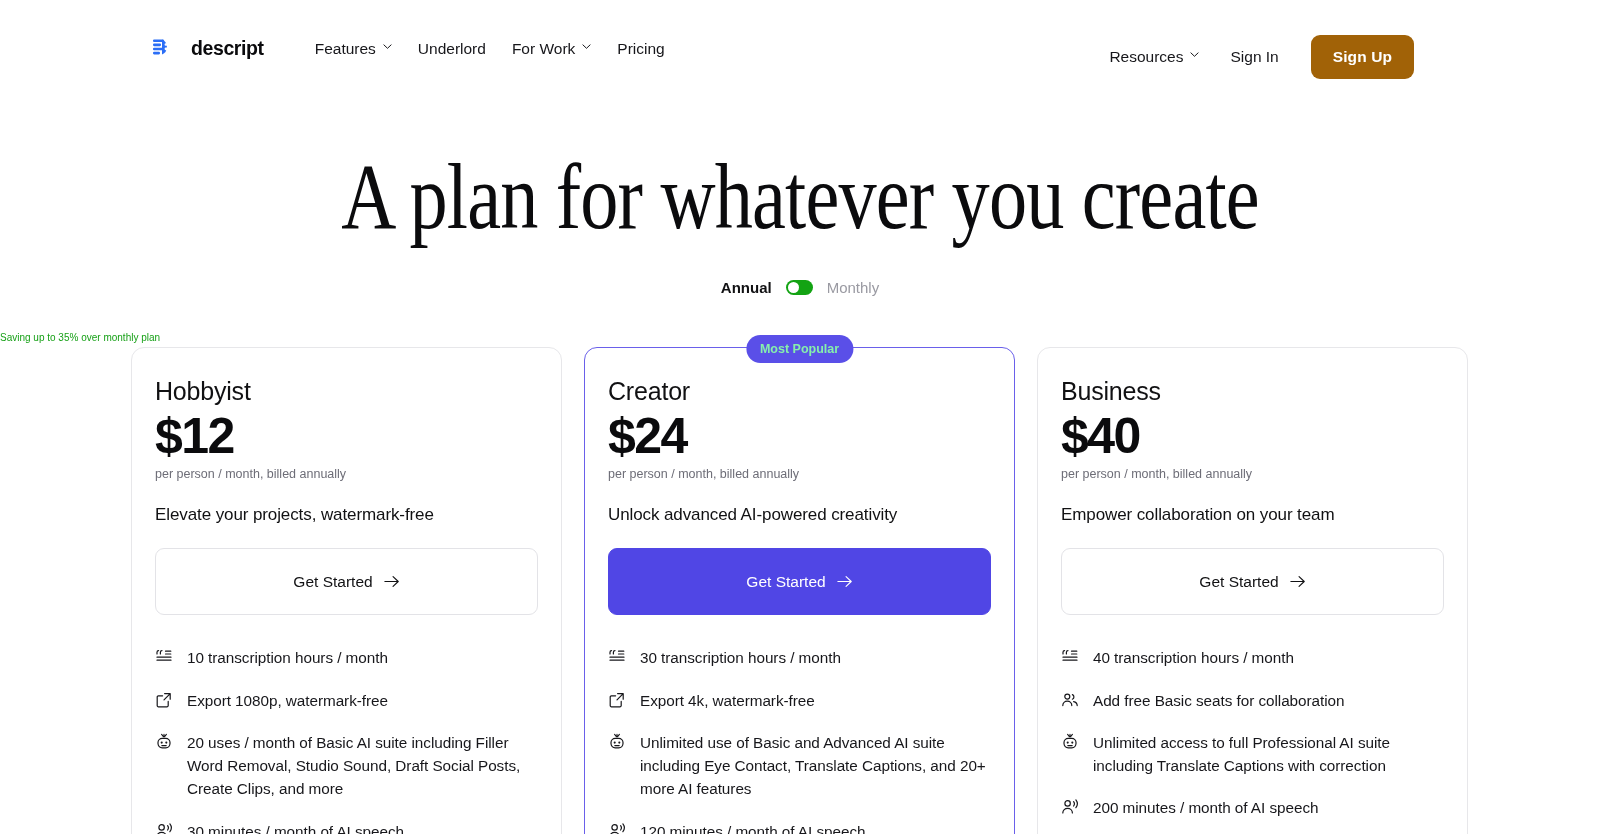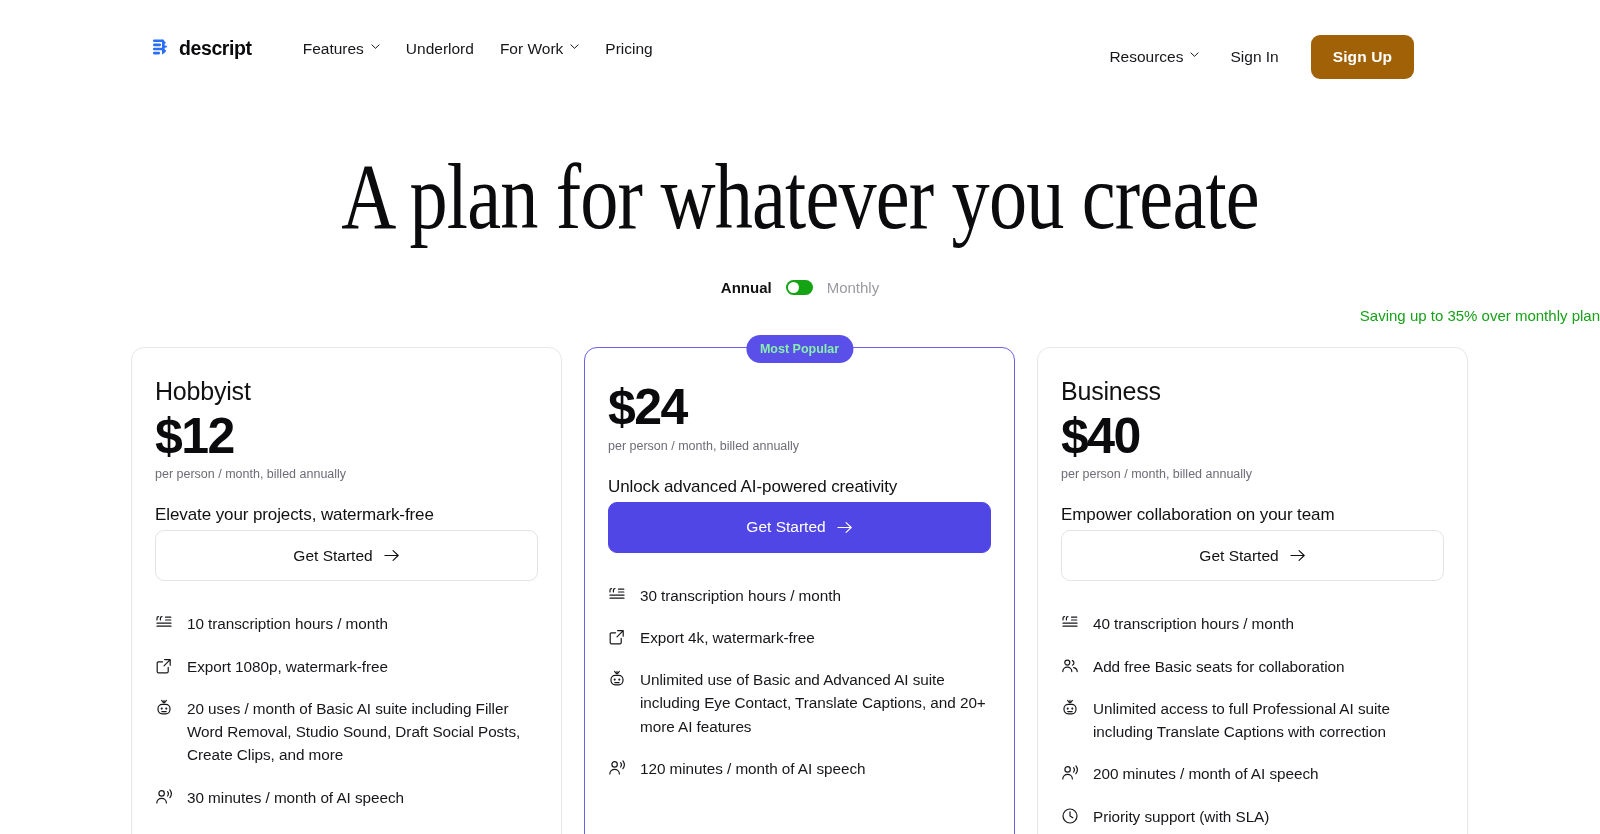--- a/index.html
+++ b/index.html
@@ -16,21 +16,21 @@
   
   .header {
     position: absolute; top: 0; left: 0;
     width: 1600px; height: 97px;
     display: flex; align-items: center;
   }
   .nav-left {
     display: flex; align-items: center;
     margin-left: 151px; gap: 0;
   }
-  .logo { display: flex; align-items: center; gap: 7px; margin-right: 38px; cursor: pointer; }
+  .logo { display: flex; align-items: center; gap: 19px; margin-right: 38px; cursor: pointer; }
   .logo-mark { width: 21px; height: 21px; display: block; }
   .logo-text {
     font-size: 19.5px; font-weight: 700; letter-spacing: -0.4px;
     color: #0b0b0d;
   }
   .nav-item {
     font-size: 15.5px; color: #16161a; font-weight: 400;
     padding: 8px 13px; display: flex; align-items: center; gap: 7px;
     cursor: pointer; white-space: nowrap;
   }
@@ -72,21 +72,21 @@
     width: 27px; height: 15px; border-radius: 999px;
     background: #13a313; position: relative; cursor: pointer;
     border: none; display: inline-block;
   }
   .switch .knob {
     position: absolute; top: 2px; left: 2px;
     width: 11px; height: 11px; border-radius: 50%;
     background: #ffffff;
   }
   .saving {
-    margin-top: 11px; font-size: 15px; color: #18a118; text-align: right;
+    margin-top: 36px; font-size: 10px; color: #18a118; text-align: left;
   }
 
   
   .cards {
     position: absolute; top: 347px; left: 131px;
     width: 1338px;
     display: flex; gap: 22px;
   }
   .card {
     width: 431px; min-height: 487px;
@@ -116,21 +116,21 @@
   }
   .plan-billing {
     font-size: 12.5px; color: #6d6d77; margin-top: 5px;
   }
   .plan-desc {
     font-size: 17px; color: #111113; margin-top: 24px;
     letter-spacing: -0.1px;
   }
   .cta {
     display: flex; align-items: center; justify-content: center; gap: 11px;
-    height: 51px; margin-top: 5px;
+    height: 67px; margin-top: 23px;
     border-radius: 9px;
     font-size: 15.5px;
     cursor: pointer;
     border: 1px solid #e3e3e7;
     background: #ffffff; color: #111113;
     font-family: "Liberation Sans", sans-serif;
     width: 100%;
   }
   .cta.primary {
     background: #5046e5; color: #ffffff; border: 1px solid #5046e5;
@@ -280,20 +280,21 @@
                 <path d="M12.6 3.6a3.6 3.6 0 0 1 0 4.4M14.9 1.9a6.4 6.4 0 0 1 0 7.8" fill="none" stroke="currentColor" stroke-width="1.2" stroke-linecap="round"></path>
               </svg>
           </span>
           <span class="ftxt">30 minutes / month of AI speech</span>
         </li>
       </ul>
     </div>
 
     <div class="card featured">
       <div class="badge">Most Popular</div>
+      <div class="plan-name">Creator</div>
       <div class="plan-price">$24</div>
       <div class="plan-billing">per person / month, billed annually</div>
       <div class="plan-desc">Unlock advanced AI-powered creativity</div>
       <button class="cta primary">
         <span>Get Started</span>
         <span class="arrow">
           <svg viewBox="0 0 18 14" width="16" height="13">
               <path d="M1 7h14M10.2 1.6 16 7l-5.8 5.4" fill="none" stroke="currentColor" stroke-width="1.3" stroke-linecap="round" stroke-linejoin="round"></path>
             </svg>
         </span>

